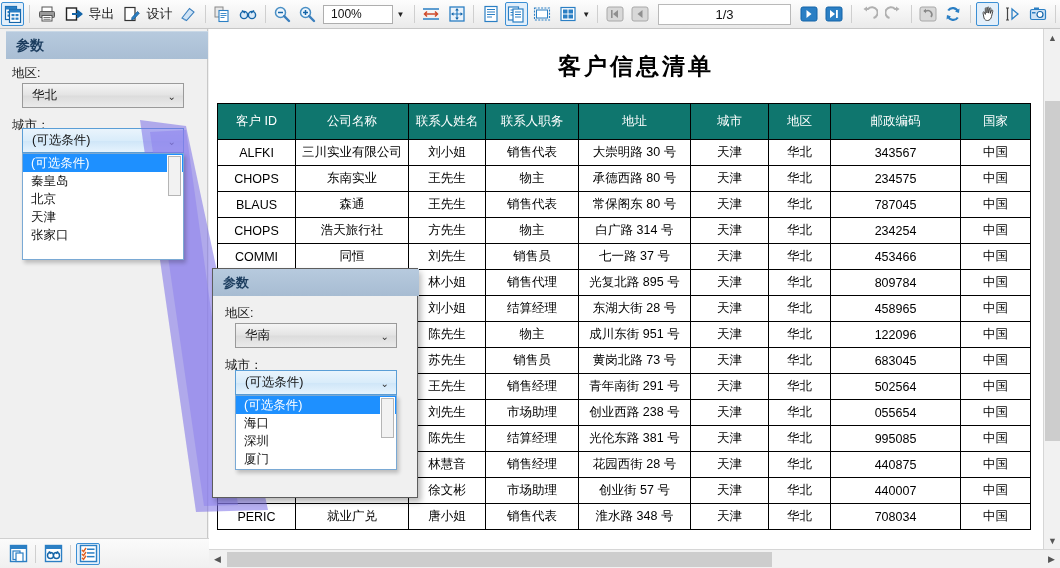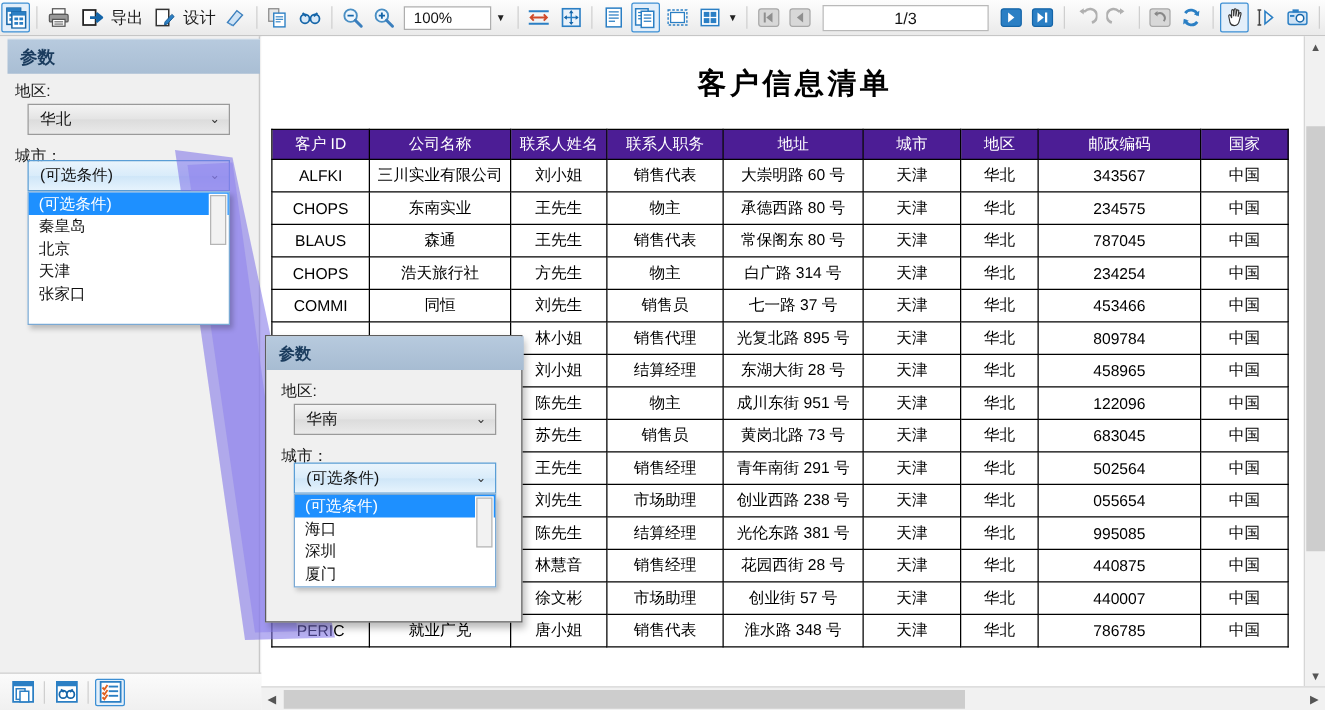--- a/index.html
+++ b/index.html
@@ -105,22 +105,22 @@
     position: absolute; left: 16px; top: 22px; width: 822px;
     text-align: center; font-size: 23px; font-weight: bold; color: #000;
     letter-spacing: 3px;
     font-family: "DejaVu Sans", "Liberation Sans", sans-serif;
   }
   table.rpt {
     position: absolute; left: 8px; top: 74px;
     border-collapse: collapse; table-layout: fixed;
   }
   table.rpt th {
-    background: #4c1d95; color: #ffffff; font-weight: normal;
-    font-size: 12.5px; height: 24px; border: 1px solid #000000;
+    background: #0f766e; color: #ffffff; font-weight: normal;
+    font-size: 12.5px; height: 36px; border: 1px solid #000000;
     text-align: center;
   }
   table.rpt td {
     font-size: 12.5px; color: #000; height: 26px;
     border: 1px solid #000000; text-align: center;
     background: #ffffff; white-space: nowrap; overflow: hidden;
   }
 
   
   #vscroll {
@@ -437,21 +437,21 @@
             <th>邮政编码</th>
             <th>国家</th>
           </tr>
         </thead>
       <tbody id="tbody">
           <tr>
             <td>ALFKI</td>
             <td>三川实业有限公司</td>
             <td>刘小姐</td>
             <td>销售代表</td>
-            <td>大崇明路 60 号</td>
+            <td>大崇明路 30 号</td>
             <td>天津</td>
             <td>华北</td>
             <td>343567</td>
             <td>中国</td>
           </tr>
           <tr>
             <td>CHOPS</td>
             <td>东南实业</td>
             <td>王先生</td>
             <td>物主</td>
@@ -594,21 +594,21 @@
             <td>中国</td>
           </tr>
           <tr>
             <td>PERIC</td>
             <td>就业广兑</td>
             <td>唐小姐</td>
             <td>销售代表</td>
             <td>淮水路 348 号</td>
             <td>天津</td>
             <td>华北</td>
-            <td>786785</td>
+            <td>708034</td>
             <td>中国</td>
           </tr>
         </tbody>
     </table>
   </div>
 
   <div id="leftpanel">
     <div id="param-header">参数</div>
 
     <div class="fld-label" style="left:12px; top:36px;">地区:</div>

